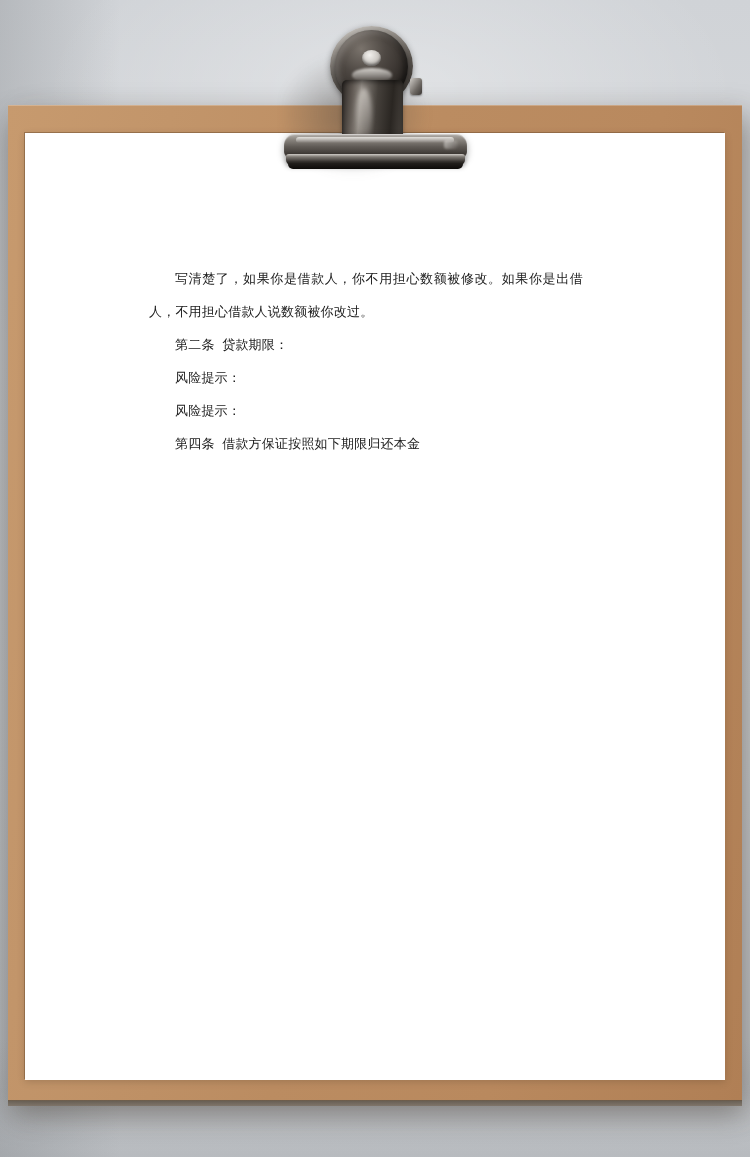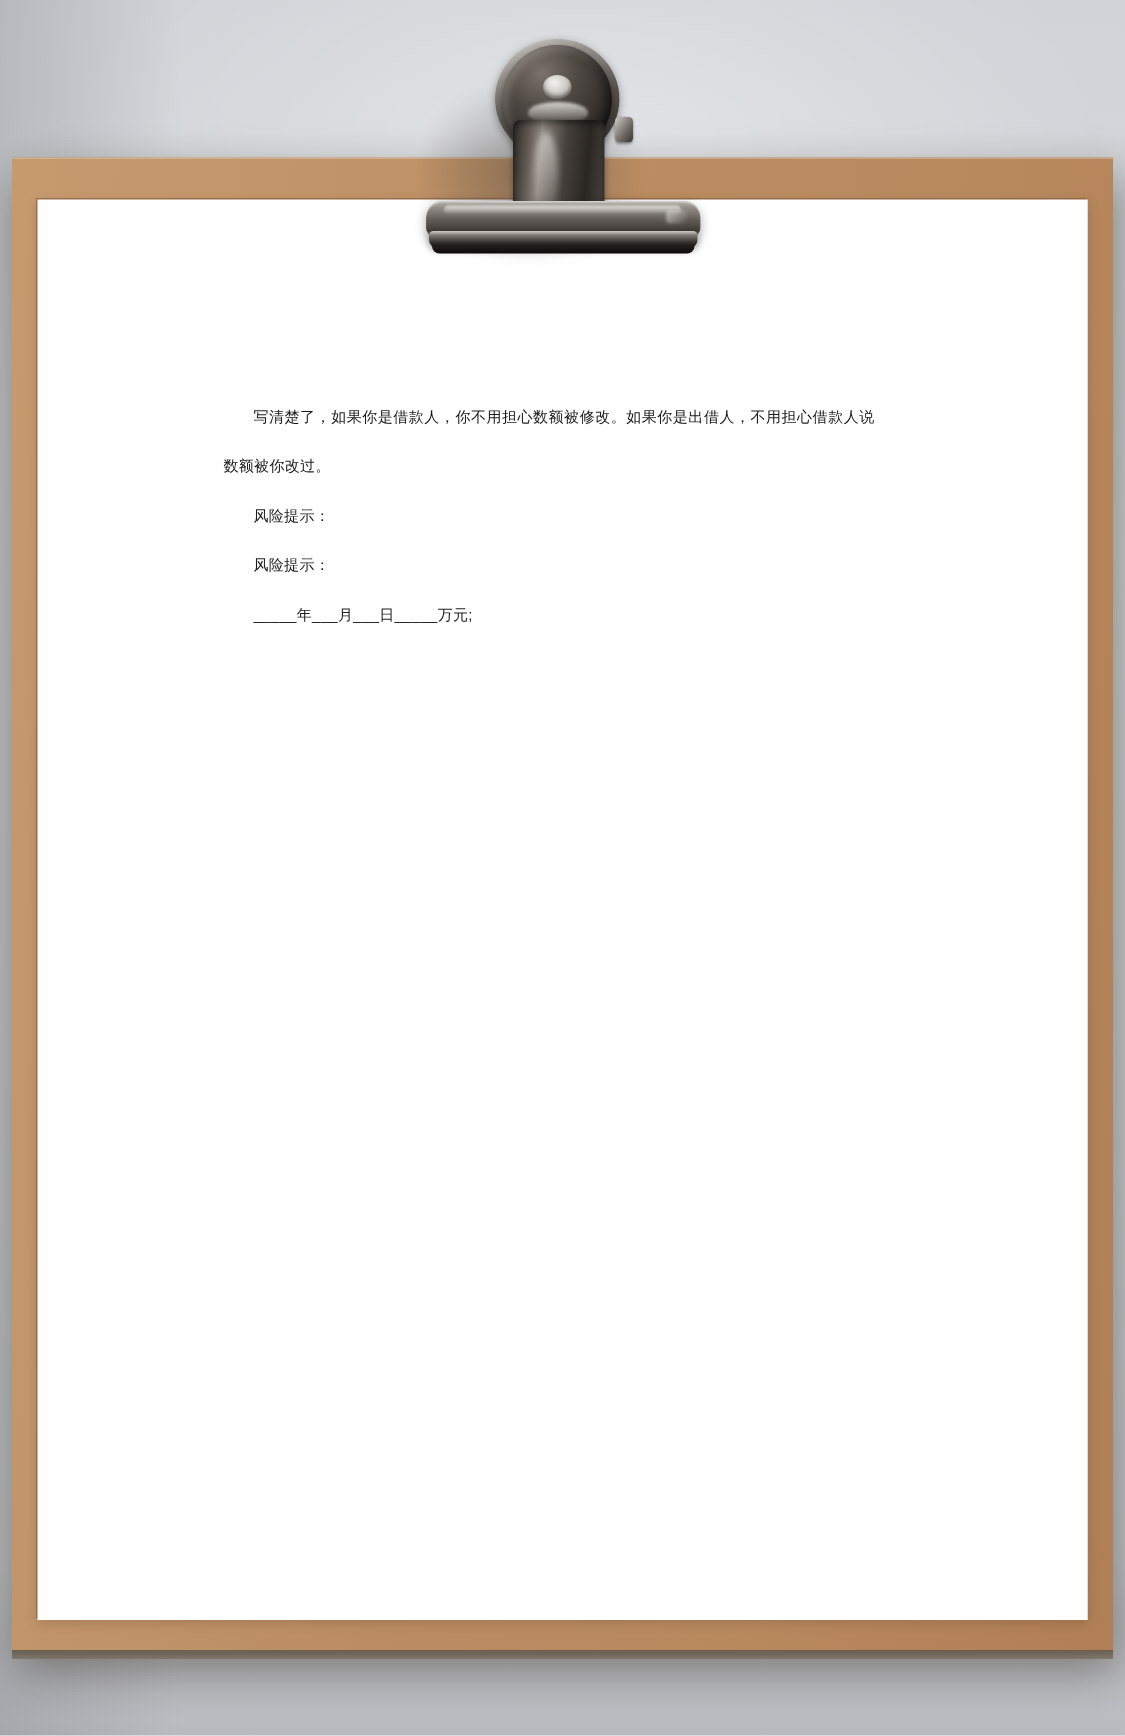--- a/index.html
+++ b/index.html
@@ -167,21 +167,21 @@
   }
 
   
   .doc {
     position:absolute;
     left:149px; top:262px;
     width:434px;
     color:#1a1a1a;
   }
   .doc p {
-    font-size:10px;
+    font-size:13px;
     line-height:33px;
     letter-spacing:.2px;
     text-align:justify;
     text-justify:inter-ideograph;
     margin:0 0 0 0;
     white-space:pre-wrap;
   }
   .doc p.ind { text-indent:2em; }
 </style>
 </head>
@@ -208,16 +208,17 @@
   <div class="clip-stem-dot"></div>
   <div class="clip-bar"></div>
   <div class="clip-bar-hl"></div>
   <div class="clip-bar-side"></div>
   <div class="clip-bar-lip"></div>
   <div class="clip-bar-lip2"></div>
 </div>
 
 <div class="doc">
   <p class="ind">写清楚了，如果你是借款人，你不用担心数额被修改。如果你是出借人，不用担心借款人说数额被你改过。</p>
+  <p class="ind">第二条  贷款期限：</p>
   <p class="ind">风险提示：</p>
   <p class="ind">风险提示：</p>
-  <p class="ind">_____年___月___日_____万元;</p>
+  <p class="ind">第四条  借款方保证按照如下期限归还本金</p>
 </div>
 
 </body></html>

